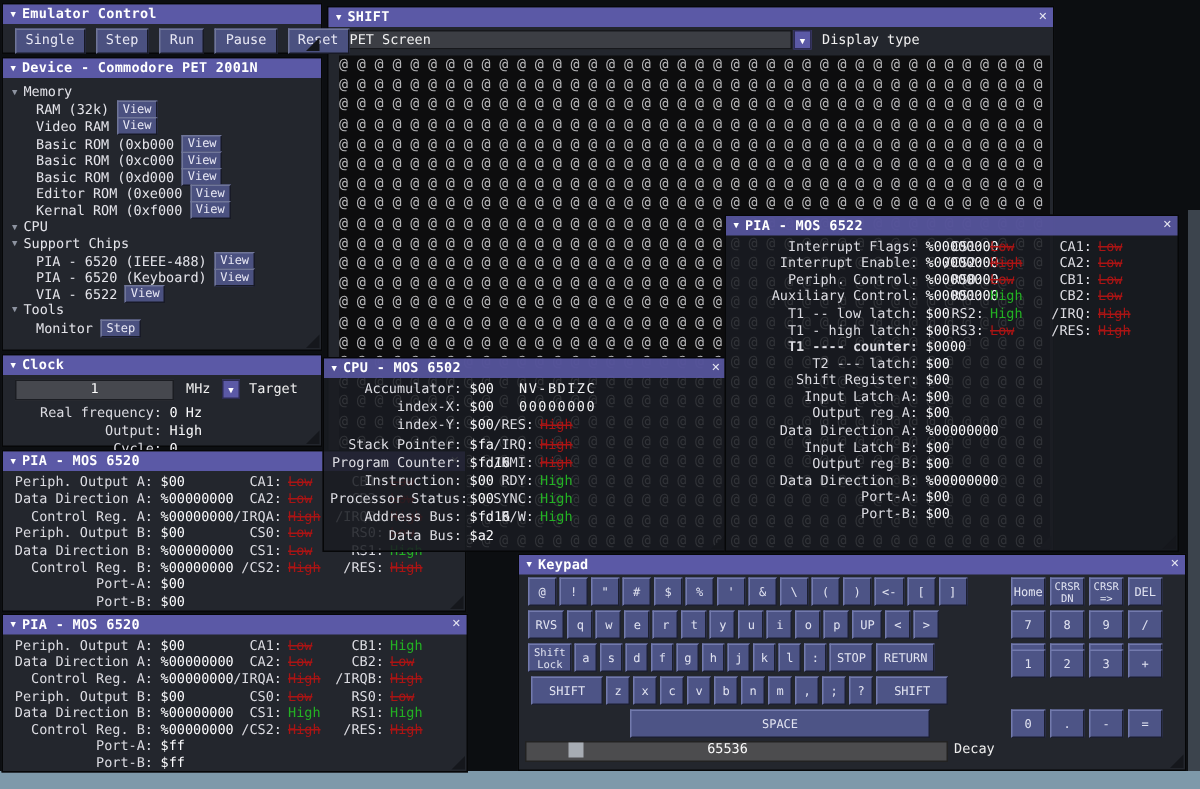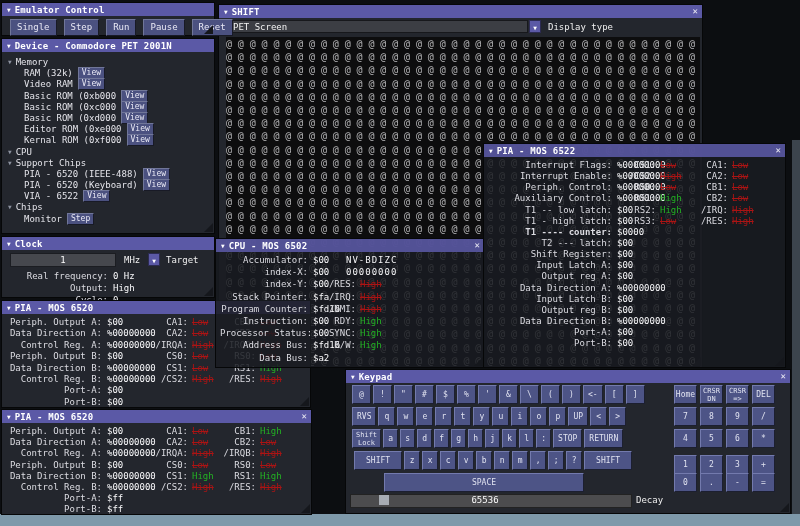--- a/index.html
+++ b/index.html
@@ -46,21 +46,21 @@
           color:#b6b6b8;font-size:10px;line-height:13.2px;letter-spacing:5.85px;white-space:pre;overflow:hidden;}
   
   .krow{position:absolute;white-space:nowrap;}
   .key{display:inline-block;box-sizing:border-box;width:19px;height:19px;margin-right:2px;
        background:#4d5486;border:1px solid #1c1f30;border-top-color:#737aad;border-left-color:#737aad;
        color:#e0e2f0;font-size:8px;line-height:17px;text-align:center;white-space:pre-line;vertical-align:top;}
   .r2 .key{width:17px}.r3 .key{width:15px}.r4 .key{width:16px}
   .key.auto{width:auto;padding:0 4px;}
   .key.shift{width:auto;padding:0 11px;}
   .key.two{width:auto;padding:1px 3px 0 3px;font-size:7px;line-height:8px;}
-  .key.space{width:200px;}
+  .key.space{width:200px;margin-left:36px;}
   .nkey{display:inline-block;box-sizing:border-box;width:23px;height:19px;margin-right:3px;
         background:#4d5486;border:1px solid #1c1f30;border-top-color:#737aad;border-left-color:#737aad;
         color:#e0e2f0;font-size:8px;line-height:17px;text-align:center;white-space:pre-line;vertical-align:top;}
   .nkey.two{font-size:7px;line-height:8px;padding-top:1px;}
   .slider{position:absolute;left:4px;top:124px;width:280px;height:12px;background:#4c4c4e;
           border:1px solid #222;}
   .shandle{position:absolute;left:28px;top:0;width:10px;height:10px;background:#a7acb3;}
   .sliderval{position:absolute;left:0;right:12px;top:0;text-align:center;line-height:11px;color:#fafafa;}
   .decay{position:absolute;left:290px;top:125px;color:#eee;}
   
@@ -136,21 +136,21 @@
           <div class="titem"><span>Editor ROM (0xe000</span><span class="btn vbtn">View</span></div>
           <div class="titem"><span>Kernal ROM (0xf000</span><span class="btn vbtn">View</span></div>
         </div>
       <div class="thead"><span class="arr">▼</span><span>CPU</span></div>
       <div class="thead"><span class="arr">▼</span><span>Support Chips</span></div>
       <div>
           <div class="titem"><span>PIA - 6520 (IEEE-488)</span><span class="btn vbtn">View</span></div>
           <div class="titem"><span>PIA - 6520 (Keyboard)</span><span class="btn vbtn">View</span></div>
           <div class="titem"><span>VIA - 6522</span><span class="btn vbtn">View</span></div>
         </div>
-      <div class="thead"><span class="arr">▼</span><span>Chips</span></div>
+      <div class="thead"><span class="arr">▼</span><span>Tools</span></div>
       <div>
           <div class="titem"><span>Monitor</span><span class="btn vbtn">Step</span></div>
         </div>
     </div>
     <div class="rsz"></div>
   </div>
 
   <div class="panel" style="left:1px;top:236px;width:214px;height:62px;z-index:2;">
     <div class="tbar">
       <span class="tri">▼</span><span class="ttl">Clock</span>
@@ -492,21 +492,21 @@
     <div class="krow r2" style="left:6px;top:37px;"><span class="key auto">RVS</span><span class="key">q</span><span class="key">w</span><span class="key">e</span><span class="key">r</span><span class="key">t</span><span class="key">y</span><span class="key">u</span><span class="key">i</span><span class="key">o</span><span class="key">p</span><span class="key auto">UP</span><span class="key">&lt;</span><span class="key">&gt;</span></div>
     <div class="krow r3" style="left:6px;top:59px;"><span class="key two">Shift
 Lock</span><span class="key">a</span><span class="key">s</span><span class="key">d</span><span class="key">f</span><span class="key">g</span><span class="key">h</span><span class="key">j</span><span class="key">k</span><span class="key">l</span><span class="key">:</span><span class="key auto">STOP</span><span class="key auto">RETURN</span></div>
     <div class="krow r4" style="left:8px;top:81px;"><span class="key shift">SHIFT</span><span class="key">z</span><span class="key">x</span><span class="key">c</span><span class="key">v</span><span class="key">b</span><span class="key">n</span><span class="key">m</span><span class="key">,</span><span class="key">;</span><span class="key">?</span><span class="key shift">SHIFT</span></div>
     <div class="krow r5" style="left:38px;top:103px;"><span class="key space">SPACE</span></div>
     <div class="krow" style="left:328px;top:15px;"><span class="nkey">Home</span><span class="nkey two">CRSR
 DN</span><span class="nkey two">CRSR
 =&gt;</span><span class="nkey">DEL</span></div>
     <div class="krow" style="left:328px;top:37px;"><span class="nkey">7</span><span class="nkey">8</span><span class="nkey">9</span><span class="nkey">/</span></div>
     <div class="krow" style="left:328px;top:59px;"><span class="nkey">4</span><span class="nkey">5</span><span class="nkey">6</span><span class="nkey">*</span></div>
-    <div class="krow" style="left:328px;top:85px;"><span class="nkey">1</span><span class="nkey">2</span><span class="nkey">3</span><span class="nkey">+</span></div>
+    <div class="krow" style="left:328px;top:63px;"><span class="nkey">1</span><span class="nkey">2</span><span class="nkey">3</span><span class="nkey">+</span></div>
     <div class="krow" style="left:328px;top:103px;"><span class="nkey">0</span><span class="nkey">.</span><span class="nkey">-</span><span class="nkey">=</span></div>
     <div class="slider">
       <div class="shandle"></div>
       <div class="sliderval">65536</div>
     </div>
     <span class="decay">Decay</span>
     <div class="rsz"></div>
   </div>
 
 </div>

